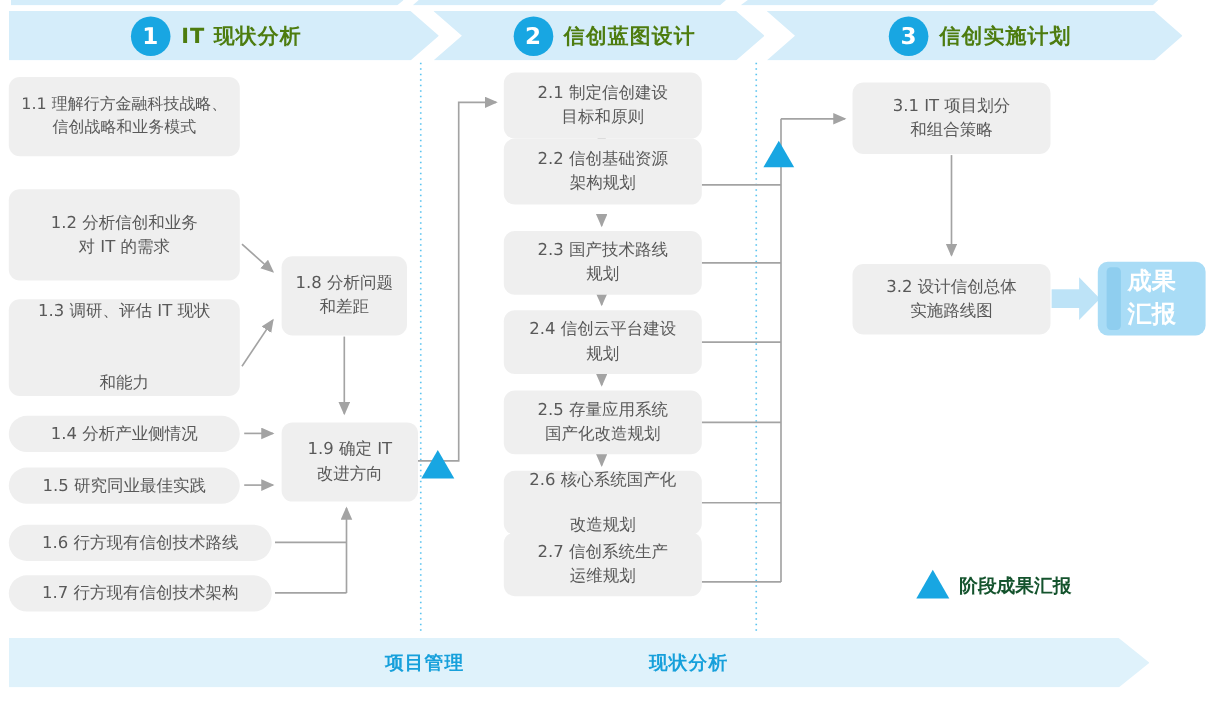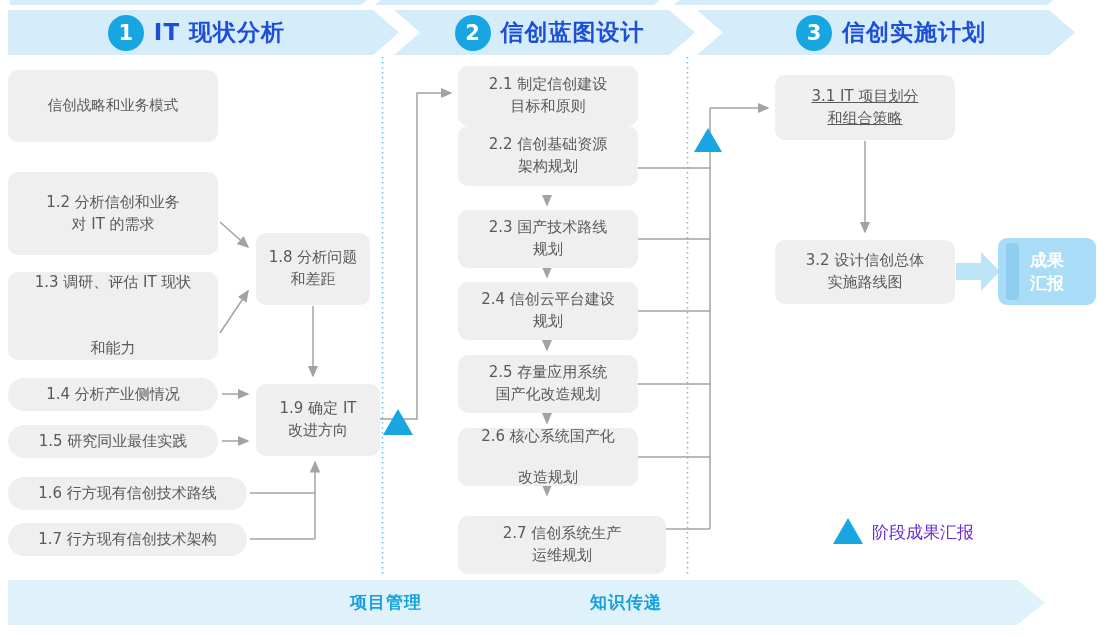--- a/index.html
+++ b/index.html
@@ -7,42 +7,42 @@
   #canvas{position:relative;width:1115px;height:638px;background:#fff;overflow:hidden;}
 
   
   .tstripe{position:absolute;top:0;height:5px;background:#D5EDFA;}
 
   
   .band{position:absolute;top:10px;height:45px;background:#D5EDFA;
         display:flex;align-items:center;justify-content:center;gap:10px;}
   .band .num{width:36px;height:36px;border-radius:50%;background:#18A6E2;color:#fff;
         font-weight:bold;font-size:21px;display:flex;align-items:center;justify-content:center;flex:0 0 auto;}
-  .band .ttl{font-weight:bold;font-size:23px;color:#1d4ed8;letter-spacing:1px;white-space:nowrap;}
+  .band .ttl{font-weight:bold;font-size:19px;color:#4d7c0f;letter-spacing:1px;white-space:nowrap;}
 
   
   .gbox{position:absolute;background:#EFEFEF;border-radius:10px;color:#595959;
         font-size:15px;line-height:1.45;display:flex;flex-direction:column;
         justify-content:center;align-items:center;text-align:center;white-space:nowrap;}
   .pill{border-radius:17px;}
 
   
   #report{position:absolute;left:998px;top:238px;width:98px;height:67px;background:#A9DCF6;
-        border-radius:9px;color:#fff;font-weight:bold;font-size:17px;line-height:1.35;
+        border-radius:9px;color:#fff;font-weight:bold;font-size:22px;line-height:1.35;
         display:flex;flex-direction:column;justify-content:center;align-items:center;text-align:center;}
   #report .stripe{position:absolute;left:8px;top:5px;bottom:5px;width:13px;background:#8FCEEF;border-radius:4px;}
   #report .rline{position:relative;z-index:1;}
 
   
   .tri{position:absolute;width:0;height:0;border-style:solid;border-color:transparent;
        border-bottom-color:#18A6E2;}
   #tri1{left:383px;top:409px;border-width:0 15px 26px 15px;}
   #tri2{left:694px;top:128px;border-width:0 14px 24px 14px;}
   #tri-legend{left:833px;top:518px;border-width:0 15px 26px 15px;}
-  #legend-label{position:absolute;left:872px;top:521px;font-weight:normal;font-size:17px;color:#6d28d9;}
+  #legend-label{position:absolute;left:872px;top:521px;font-weight:bold;font-size:17px;color:#14532d;}
 
   
   #bottom-band{position:absolute;left:8px;top:580px;width:1037px;height:45px;background:#DFF2FB;
        clip-path:polygon(0 0,97.3% 0,100% 50%,97.3% 100%,0 100%);}
   #bottom-band .blabel{position:absolute;top:0;height:45px;display:flex;align-items:center;
        font-weight:bold;font-size:17px;color:#16A0DB;letter-spacing:1px;}
   #blabel1{left:342px;} #blabel2{left:582px;}
 
   svg.overlay{position:absolute;left:0;top:0;pointer-events:none;}
 </style>
@@ -112,20 +112,21 @@
       <line x1="865" y1="141" x2="865" y2="232" marker-end="url(#arr)"></line>
     </g>
 
     <g>
       <rect x="956" y="263" width="27" height="17" fill="#BDE3F7"></rect>
       <polygon points="981,252 1000,271.5 981,291" fill="#BDE3F7"></polygon>
     </g>
   </svg>
 
   <div class="gbox" style="left:8px;top:70px;width:210px;height:72px;font-size:14.5px;">
+    <span>1.1 理解行方金融科技战略、</span>
     <span>信创战略和业务模式</span>
   </div>
   <div class="gbox" style="left:8px;top:172px;width:210px;height:83px;">
     <span>1.2 分析信创和业务</span>
     <span>对 IT 的需求</span>
   </div>
   <div class="gbox" style="left:8px;top:272px;width:210px;height:88px;gap:44px;">
     <span>1.3 调研、评估 IT 现状</span>
     <span>和能力</span>
   </div>
@@ -167,26 +168,26 @@
     <span>规划</span>
   </div>
   <div class="gbox" style="left:458px;top:355px;width:180px;height:58px;">
     <span>2.5 存量应用系统</span>
     <span>国产化改造规划</span>
   </div>
   <div class="gbox" style="left:458px;top:428px;width:180px;height:58px;gap:19px;">
     <span>2.6 核心系统国产化</span>
     <span>改造规划</span>
   </div>
-  <div class="gbox" style="left:458px;top:516px;width:208px;height:58px;">
+  <div class="gbox" style="left:458px;top:484px;width:180px;height:58px;">
     <span>2.7 信创系统生产</span>
     <span>运维规划</span>
   </div>
 
-  <div class="gbox" style="left:775px;top:75px;width:180px;height:65px;text-decoration:underline;">
+  <div class="gbox" style="left:775px;top:75px;width:180px;height:65px;">
     <span>3.1 IT 项目划分</span>
     <span>和组合策略</span>
   </div>
   <div class="gbox" style="left:775px;top:240px;width:180px;height:64px;">
     <span>3.2 设计信创总体</span>
     <span>实施路线图</span>
   </div>
 
   <div id="report">
     <div class="stripe"></div>
@@ -195,16 +196,16 @@
   </div>
 
   <div class="tri" id="tri1"></div>
   <div class="tri" id="tri2"></div>
 
   <div class="tri" id="tri-legend"></div>
   <div id="legend-label">阶段成果汇报</div>
 
   <div id="bottom-band">
     <div class="blabel" id="blabel1">项目管理</div>
-    <div class="blabel" id="blabel2">知识传递</div>
+    <div class="blabel" id="blabel2">现状分析</div>
   </div>
 
 </div>
 
 </body></html>

